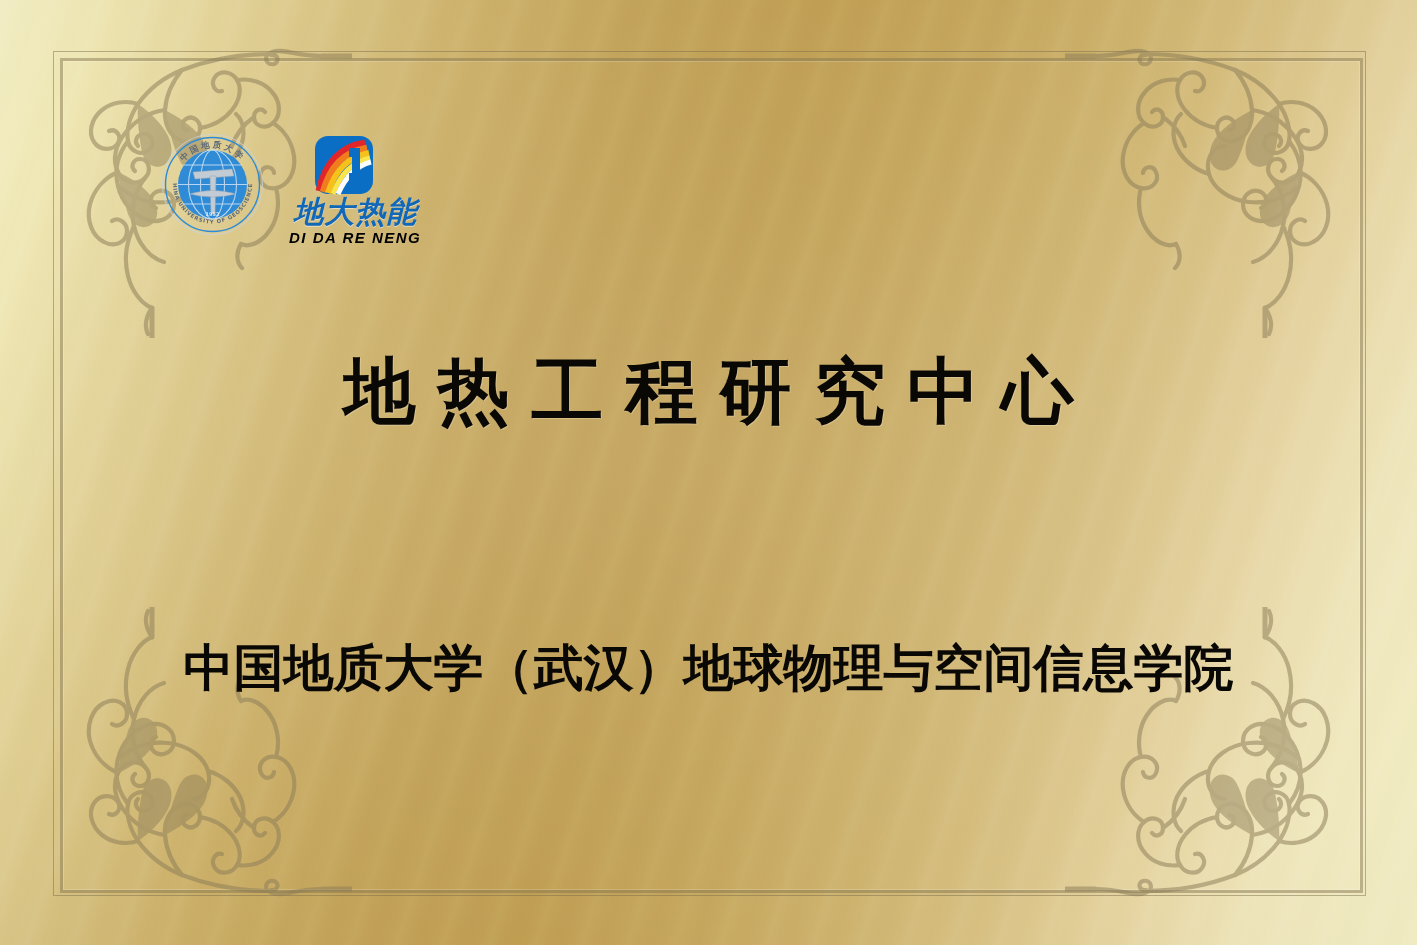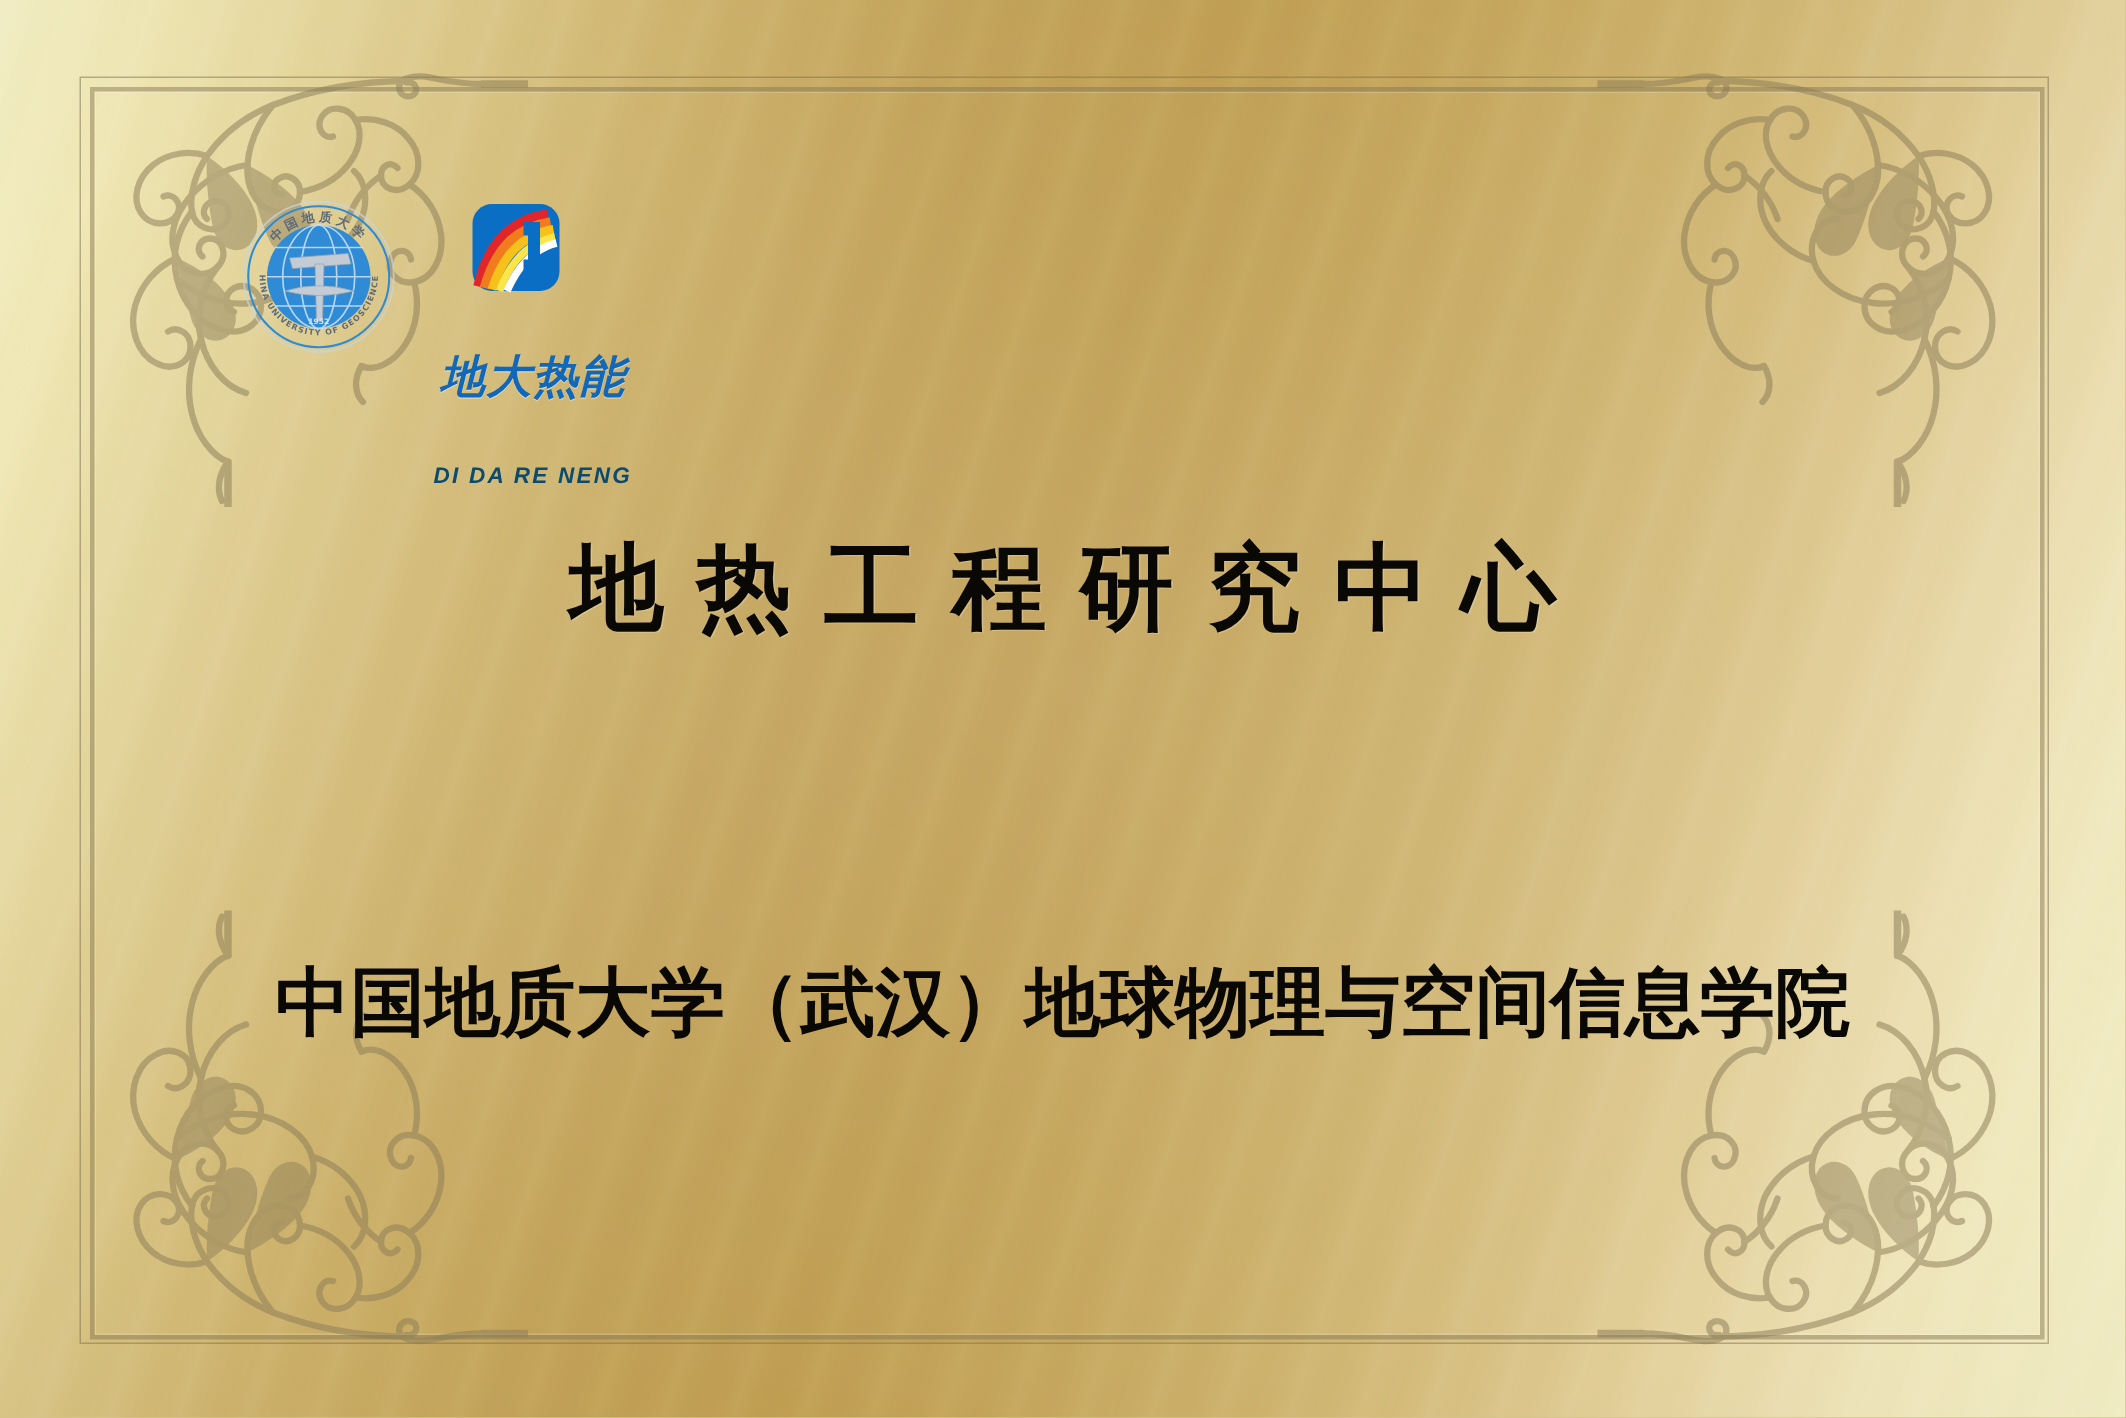--- a/index.html
+++ b/index.html
@@ -71,41 +71,41 @@
   #orn-tl{left:22px;top:8px;}
   #orn-tr{right:22px;top:8px;transform:scaleX(-1);}
   #orn-bl{left:22px;bottom:8px;transform:scaleY(-1);}
   #orn-br{right:22px;bottom:8px;transform:scale(-1,-1);}
   .ornament svg{display:block;width:100%;height:100%;}
 
   
   #logo-row{position:absolute;left:160px;top:132px;display:flex;align-items:flex-start;gap:24px;}
   #seal{width:105px;height:105px;position:relative;}
   #seal svg{display:block;}
-  #brand{display:flex;flex-direction:column;align-items:center;margin-top:2px;gap:40px;}
+  #brand{display:flex;flex-direction:column;align-items:center;margin-top:2px;}
   #brand-mark{width:62px;height:62px;align-self:flex-start;margin-left:24px;}
   #brand-cn{
     font-family:"DejaVu Sans","Liberation Sans",sans-serif;
     font-weight:bold;font-style:italic;font-size:30px;line-height:1;
     color:#1268b8;letter-spacing:1px;margin-top:1px;
     text-shadow:0 1px 0 rgba(255,255,255,.5);
     white-space:nowrap;
   }
   #brand-en{
     font-family:"Liberation Sans",sans-serif;
     font-weight:bold;font-style:italic;font-size:15px;line-height:1;
-    color:#0c4a6e;letter-spacing:1.5px;margin-top:3px;white-space:nowrap;
+    color:#000000;letter-spacing:1.5px;margin-top:3px;white-space:nowrap;
   }
 
   
   #main-title{
     position:absolute;left:0;right:0;top:336px;text-align:center;
     font-family:"DejaVu Serif","Liberation Serif",serif;
     font-weight:bold;
-    font-size:63px;line-height:110px;
+    font-size:72px;line-height:110px;
     letter-spacing:22px;text-indent:22px;
     color:#0a0805;
     white-space:nowrap;
     text-shadow:1px 1px 0 rgba(255,255,255,.22);
   }
   #org-line-1{
     position:absolute;left:0;right:0;top:640px;text-align:center;
     font-family:"DejaVu Sans","Liberation Sans",sans-serif;
     font-weight:bold;font-size:50px;line-height:56px;
     letter-spacing:0px;color:#0a0805;white-space:nowrap;

